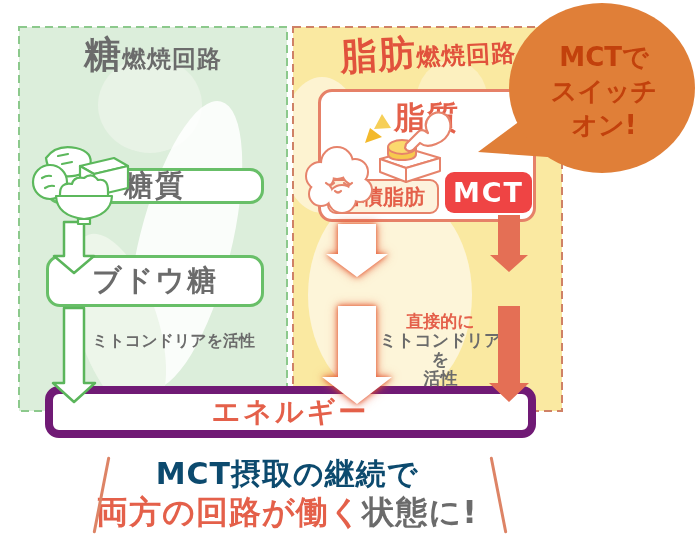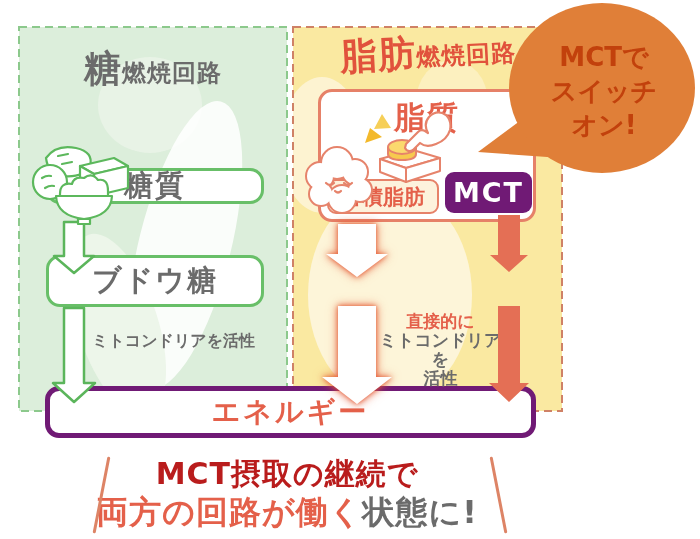--- a/index.html
+++ b/index.html
@@ -5,58 +5,58 @@
   html,body{margin:0;padding:0;background:#ffffff;}
   #stage{
     position:relative;width:700px;height:539px;overflow:hidden;background:#ffffff;
     font-family:"DejaVu Sans",sans-serif;font-weight:bold;
   }
   .abs{position:absolute;}
   
   #bg-layer{left:0;top:0;z-index:1;}
   
   .panel-title{text-align:center;white-space:nowrap;z-index:4;}
-  #sugar-title{left:19px;top:44px;width:268px;color:#6b6b6b;}
+  #sugar-title{left:19px;top:30px;width:268px;color:#6b6b6b;}
   #fat-title{left:293px;top:28px;width:270px;color:#e1523c;transform:rotate(-3deg);}
   .title-big{font-size:37px;letter-spacing:1px;}
   .title-small{font-size:24px;letter-spacing:1px;}
   
   .node{background:#fff;display:flex;align-items:center;justify-content:center;z-index:3;box-sizing:border-box;}
   .green-node{border:3px solid #68bf68;border-radius:14px;color:#6b6b6b;font-size:29px;letter-spacing:2px;}
   .salmon-border{border:3px solid #e68168;}
   #sugar-box1{left:46px;top:168px;width:218px;height:36px;}
   #sugar-box2{left:46px;top:255px;width:218px;height:52px;}
   #fat-container{left:318px;top:89px;width:218px;height:133px;border-radius:14px;
      display:block;text-align:center;}
   #fat-container .container-title{margin-top:5px;font-size:31px;color:#e4604a;letter-spacing:2px;}
   #stored-fat-box{left:327px;top:179px;width:112px;height:35px;background:#fdf2dc;
      border:2px solid #e68168;border-radius:9px;font-size:21px;color:#e4604a;z-index:4;}
-  #mct-box{left:445px;top:172px;width:87px;height:41px;background:#701a75;border:none;
+  #mct-box{left:445px;top:172px;width:87px;height:41px;background:#ef4444;border:none;
      border-radius:9px;color:#ffffff;font-size:27px;letter-spacing:2px;z-index:4;}
   #ketone-box{left:318px;top:256px;width:224px;height:49px;border-radius:12px;
      color:#e4604a;font-size:29px;letter-spacing:2px;}
-  #energy-box{left:45px;top:386px;width:491px;height:52px;border:5px solid #701a75;
+  #energy-box{left:45px;top:386px;width:491px;height:52px;border:8px solid #701a75;
      border-radius:14px;color:#e4604a;font-size:28px;letter-spacing:3px;}
   
   #sugar-note{left:92px;top:331px;font-size:16px;color:#6b6b6b;z-index:4;white-space:nowrap;}
   #fat-note{left:378px;top:312px;width:125px;text-align:center;z-index:4;font-size:17px;line-height:19px;font-family:Liberation Serif, serif;}
   #fat-note .accent{color:#e4604a;}
   #fat-note .plain{color:#6b6b6b;}
   
   #arrow-layer{left:0;top:0;z-index:5;pointer-events:none;}
   .glow-arrow{filter:drop-shadow(0 0 2.5px rgba(228,86,48,.95)) drop-shadow(0 0 5px rgba(228,86,48,.65));}
   
   .icon-layer{z-index:6;pointer-events:none;}
   
   #bubble-layer{left:460px;top:0;z-index:10;}
   #bubble-text{left:541px;top:40px;width:126px;text-align:center;color:#c2410c;
      font-size:26px;line-height:34px;z-index:11;}
   
   .caption{width:500px;left:37px;text-align:center;white-space:nowrap;z-index:2;}
-  #caption-line1{top:454px;font-size:30px;color:#b91c1c;letter-spacing:1px;}
+  #caption-line1{top:454px;font-size:30px;color:#0c4a6e;letter-spacing:1px;}
   #caption-line2{top:491px;font-size:32px;letter-spacing:1px;color:#6b6b6b;}
   #caption-line2 .accent{color:#e4604a;}
   .slash{width:3px;height:78px;background:#dd8466;border-radius:2px;z-index:2;}
   #slash-left{left:100px;top:456px;transform:rotate(11deg);}
   #slash-right{left:497px;top:456px;transform:rotate(-11deg);}
 </style>
 </head>
 <body>
 
 <div id="stage">

